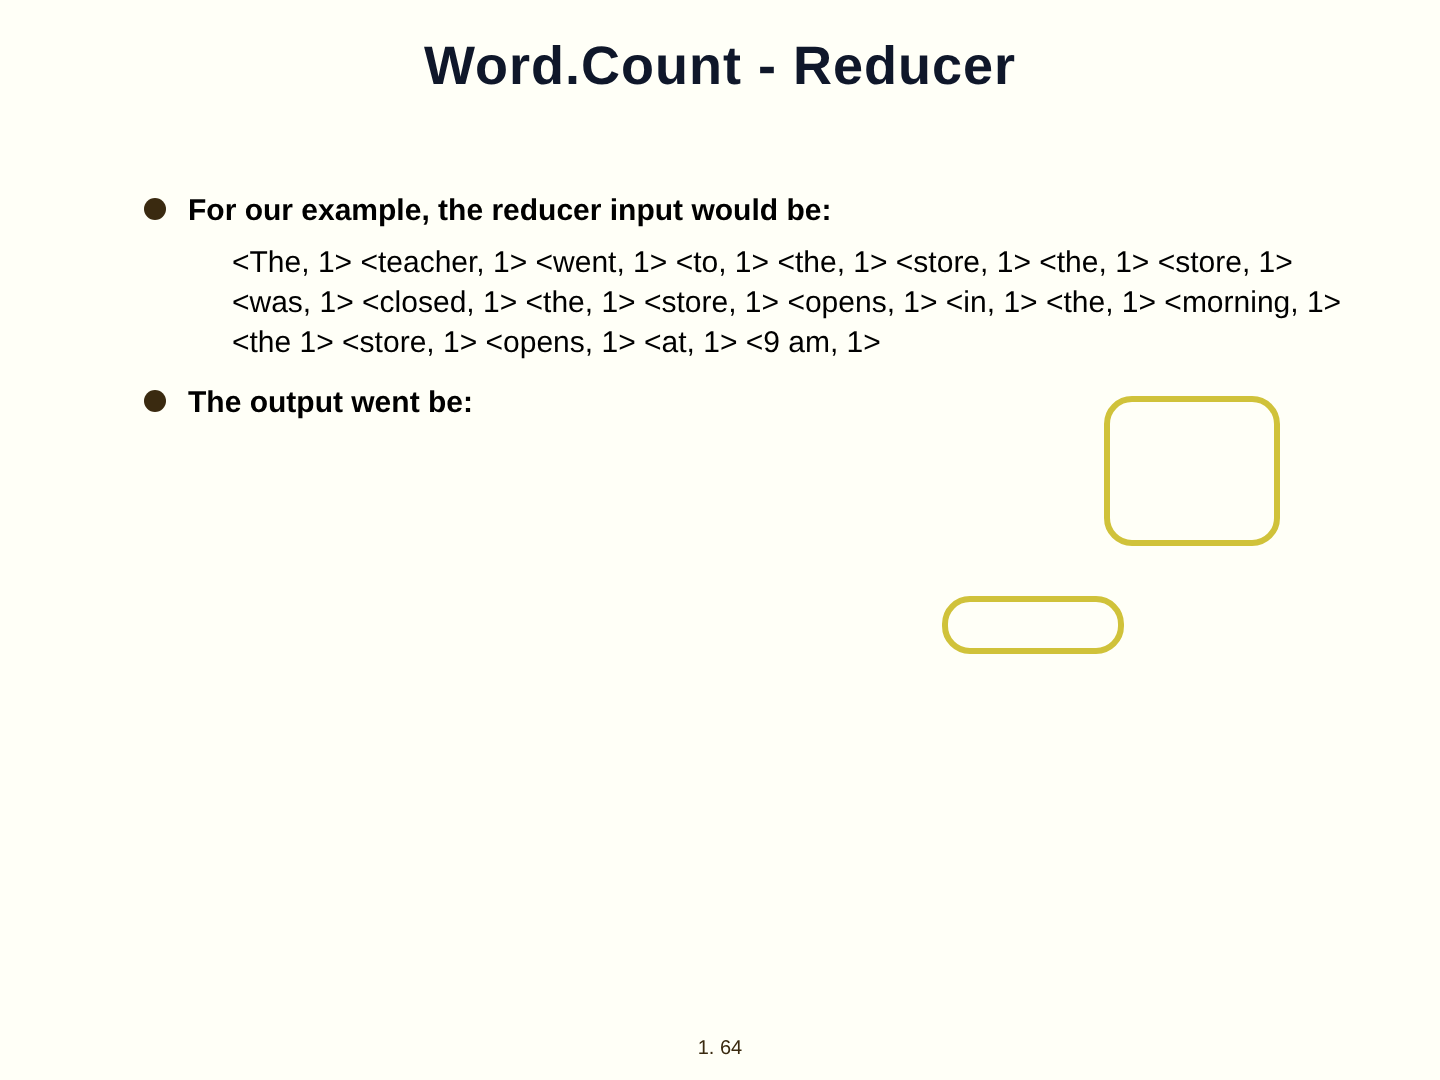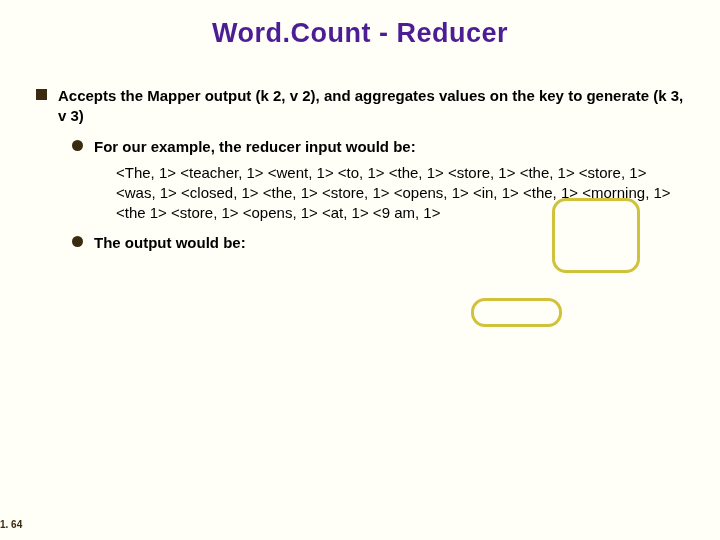--- a/index.html
+++ b/index.html
@@ -19,21 +19,21 @@
     box-sizing: border-box;
   }
   .title {
     position: absolute;
     top: 18px;
     left: 0;
     width: 100%;
     text-align: center;
     font-size: 27px;
     font-weight: bold;
-    color: #4c1d95;
+    color: #0f172a;
     letter-spacing: 0.5px;
   }
   .body {
     position: absolute;
     top: 86px;
     left: 36px;
     right: 28px;
   }
   .lvl1 {
     font-size: 15px;
@@ -80,23 +80,23 @@
     margin-right: 20px;
     margin-top: 4px;
     margin-bottom: 8px;
     position: relative;
   }
   .footer {
     position: absolute;
     bottom: 10px;
     left: 0;
     width: 100%;
-    text-align: left;
+    text-align: center;
     font-size: 10px;
-    font-weight: bold;
+    font-weight: normal;
     color: #3a2a10;
   }
   .hl {
     position: absolute;
     border: 3px solid #d0c23a;
     border-radius: 14px;
     background: transparent;
     pointer-events: none;
   }
   .hl1 { top: 198px; left: 552px; width: 82px; height: 69px; }
@@ -104,26 +104,25 @@
 </style>
 </head>
 <body>
 
 <div class="slide">
 
   <div class="title">Word.Count - Reducer</div>
 
   <div class="body">
 
-    <div class="lvl1">Accepts the Mapper output (k 2, v 2), and aggregates values on the key to generate (k 3, v 3)</div>
 
     <div class="lvl2">For our example, the reducer input would be:</div>
     <div class="lvl3">&lt;The, 1&gt; &lt;teacher, 1&gt; &lt;went, 1&gt; &lt;to, 1&gt; &lt;the, 1&gt; &lt;store, 1&gt; &lt;the, 1&gt; &lt;store, 1&gt; &lt;was, 1&gt; &lt;closed, 1&gt; &lt;the, 1&gt; &lt;store, 1&gt; &lt;opens, 1&gt; &lt;in, 1&gt; &lt;the, 1&gt; &lt;morning, 1&gt; &lt;the 1&gt; &lt;store, 1&gt; &lt;opens, 1&gt; &lt;at, 1&gt; &lt;9 am, 1&gt;</div>
 
-    <div class="lvl2">The output would be:</div>
+    <div class="lvl2">The output went be:</div>
 
   </div>
 
   <div class="hl hl1"></div>
   <div class="hl hl2"></div>
 
   <div class="footer">1. 64</div>
 
 </div>
 

